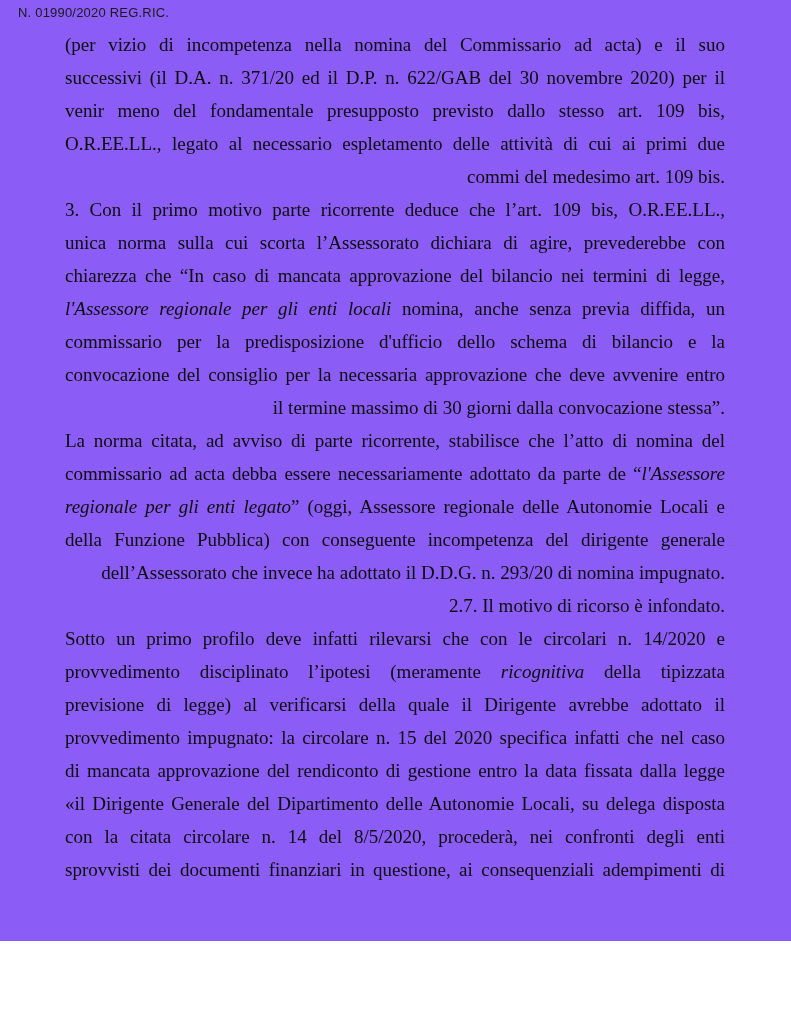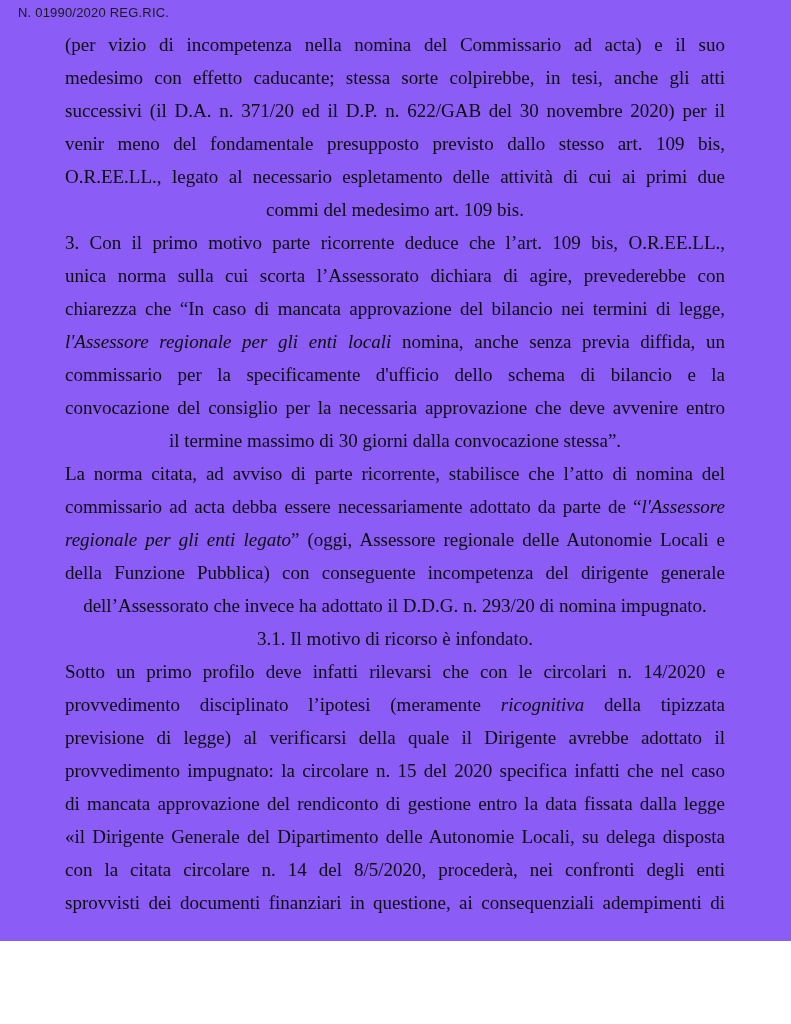--- a/index.html
+++ b/index.html
@@ -29,57 +29,56 @@
     left: 65px;
     top: 28px;
     width: 660px;
     font-family: "Liberation Serif", serif;
     font-size: 19px;
     line-height: 33px;
     color: #0d0d0d;
   }
   .line {
     height: 33px;
-    text-align: center;
+    text-align: right;
     white-space: normal;
   }
   .line.just {
     text-align: justify;
     text-align-last: justify;
     text-justify: inter-word;
   }
   .line .italic {
     font-style: italic;
   }
 </style>
 </head>
 <body>
 
 <div class="page">
   <div class="page-header">N. 01990/2020 REG.RIC.</div>
   <div class="body-text">
       <div class="line just"><span>(per vizio di incompetenza nella nomina del Commissario ad acta) e il suo</span></div>
-      <div class="line just"><span>medesimo con effetto caducante; stessa sorte colpirebbe, in tesi, anche gli atti</span></div>
       <div class="line just"><span>successivi (il D.A. n. 371/20 ed il D.P. n. 622/GAB del 30 novembre 2020) per il</span></div>
       <div class="line just"><span>venir meno del fondamentale presupposto previsto dallo stesso art. 109 bis,</span></div>
       <div class="line just"><span>O.R.EE.LL., legato al necessario espletamento delle attività di cui ai primi due</span></div>
       <div class="line"><span>commi del medesimo art. 109 bis.</span></div>
       <div class="line just"><span>3. Con il primo motivo parte ricorrente deduce che l’art. 109 bis, O.R.EE.LL.,</span></div>
       <div class="line just"><span>unica norma sulla cui scorta l’Assessorato dichiara di agire, prevederebbe con</span></div>
       <div class="line just"><span>chiarezza che “In caso di mancata approvazione del bilancio nei termini di legge,</span></div>
       <div class="line just"><span class="italic">l'Assessore regionale per gli enti locali</span><span> nomina, anche senza previa diffida, un</span></div>
-      <div class="line just"><span>commissario per la specificamente d'ufficio dello schema di bilancio e la</span></div>
+      <div class="line just"><span>commissario per la predisposizione d'ufficio dello schema di bilancio e la</span></div>
       <div class="line just"><span>convocazione del consiglio per la necessaria approvazione che deve avvenire entro</span></div>
       <div class="line"><span>il termine massimo di 30 giorni dalla convocazione stessa”.</span></div>
       <div class="line just"><span>La norma citata, ad avviso di parte ricorrente, stabilisce che l’atto di nomina del</span></div>
       <div class="line just"><span>commissario ad acta debba essere necessariamente adottato da parte de “</span><span class="italic">l'Assessore</span></div>
       <div class="line just"><span class="italic">regionale per gli enti legato</span><span>” (oggi, Assessore regionale delle Autonomie Locali e</span></div>
       <div class="line just"><span>della Funzione Pubblica) con conseguente incompetenza del dirigente generale</span></div>
       <div class="line"><span>dell’Assessorato che invece ha adottato il D.D.G. n. 293/20 di nomina impugnato.</span></div>
-      <div class="line"><span>3.1. Il motivo di ricorso è infondato.</span></div>
+      <div class="line"><span>2.7. Il motivo di ricorso è infondato.</span></div>
       <div class="line just"><span>Sotto un primo profilo deve infatti rilevarsi che con le circolari n. 14/2020 e</span></div>
       <div class="line just"><span>provvedimento disciplinato l’ipotesi (meramente </span><span class="italic">ricognitiva</span><span> della tipizzata</span></div>
       <div class="line just"><span>previsione di legge) al verificarsi della quale il Dirigente avrebbe adottato il</span></div>
       <div class="line just"><span>provvedimento impugnato: la circolare n. 15 del 2020 specifica infatti che nel caso</span></div>
       <div class="line just"><span>di mancata approvazione del rendiconto di gestione entro la data fissata dalla legge</span></div>
       <div class="line just"><span>«il Dirigente Generale del Dipartimento delle Autonomie Locali, su delega disposta</span></div>
       <div class="line just"><span>con la citata circolare n. 14 del 8/5/2020, procederà, nei confronti degli enti</span></div>
       <div class="line just"><span>sprovvisti dei documenti finanziari in questione, ai consequenziali adempimenti di</span></div>
     </div>
 </div>

